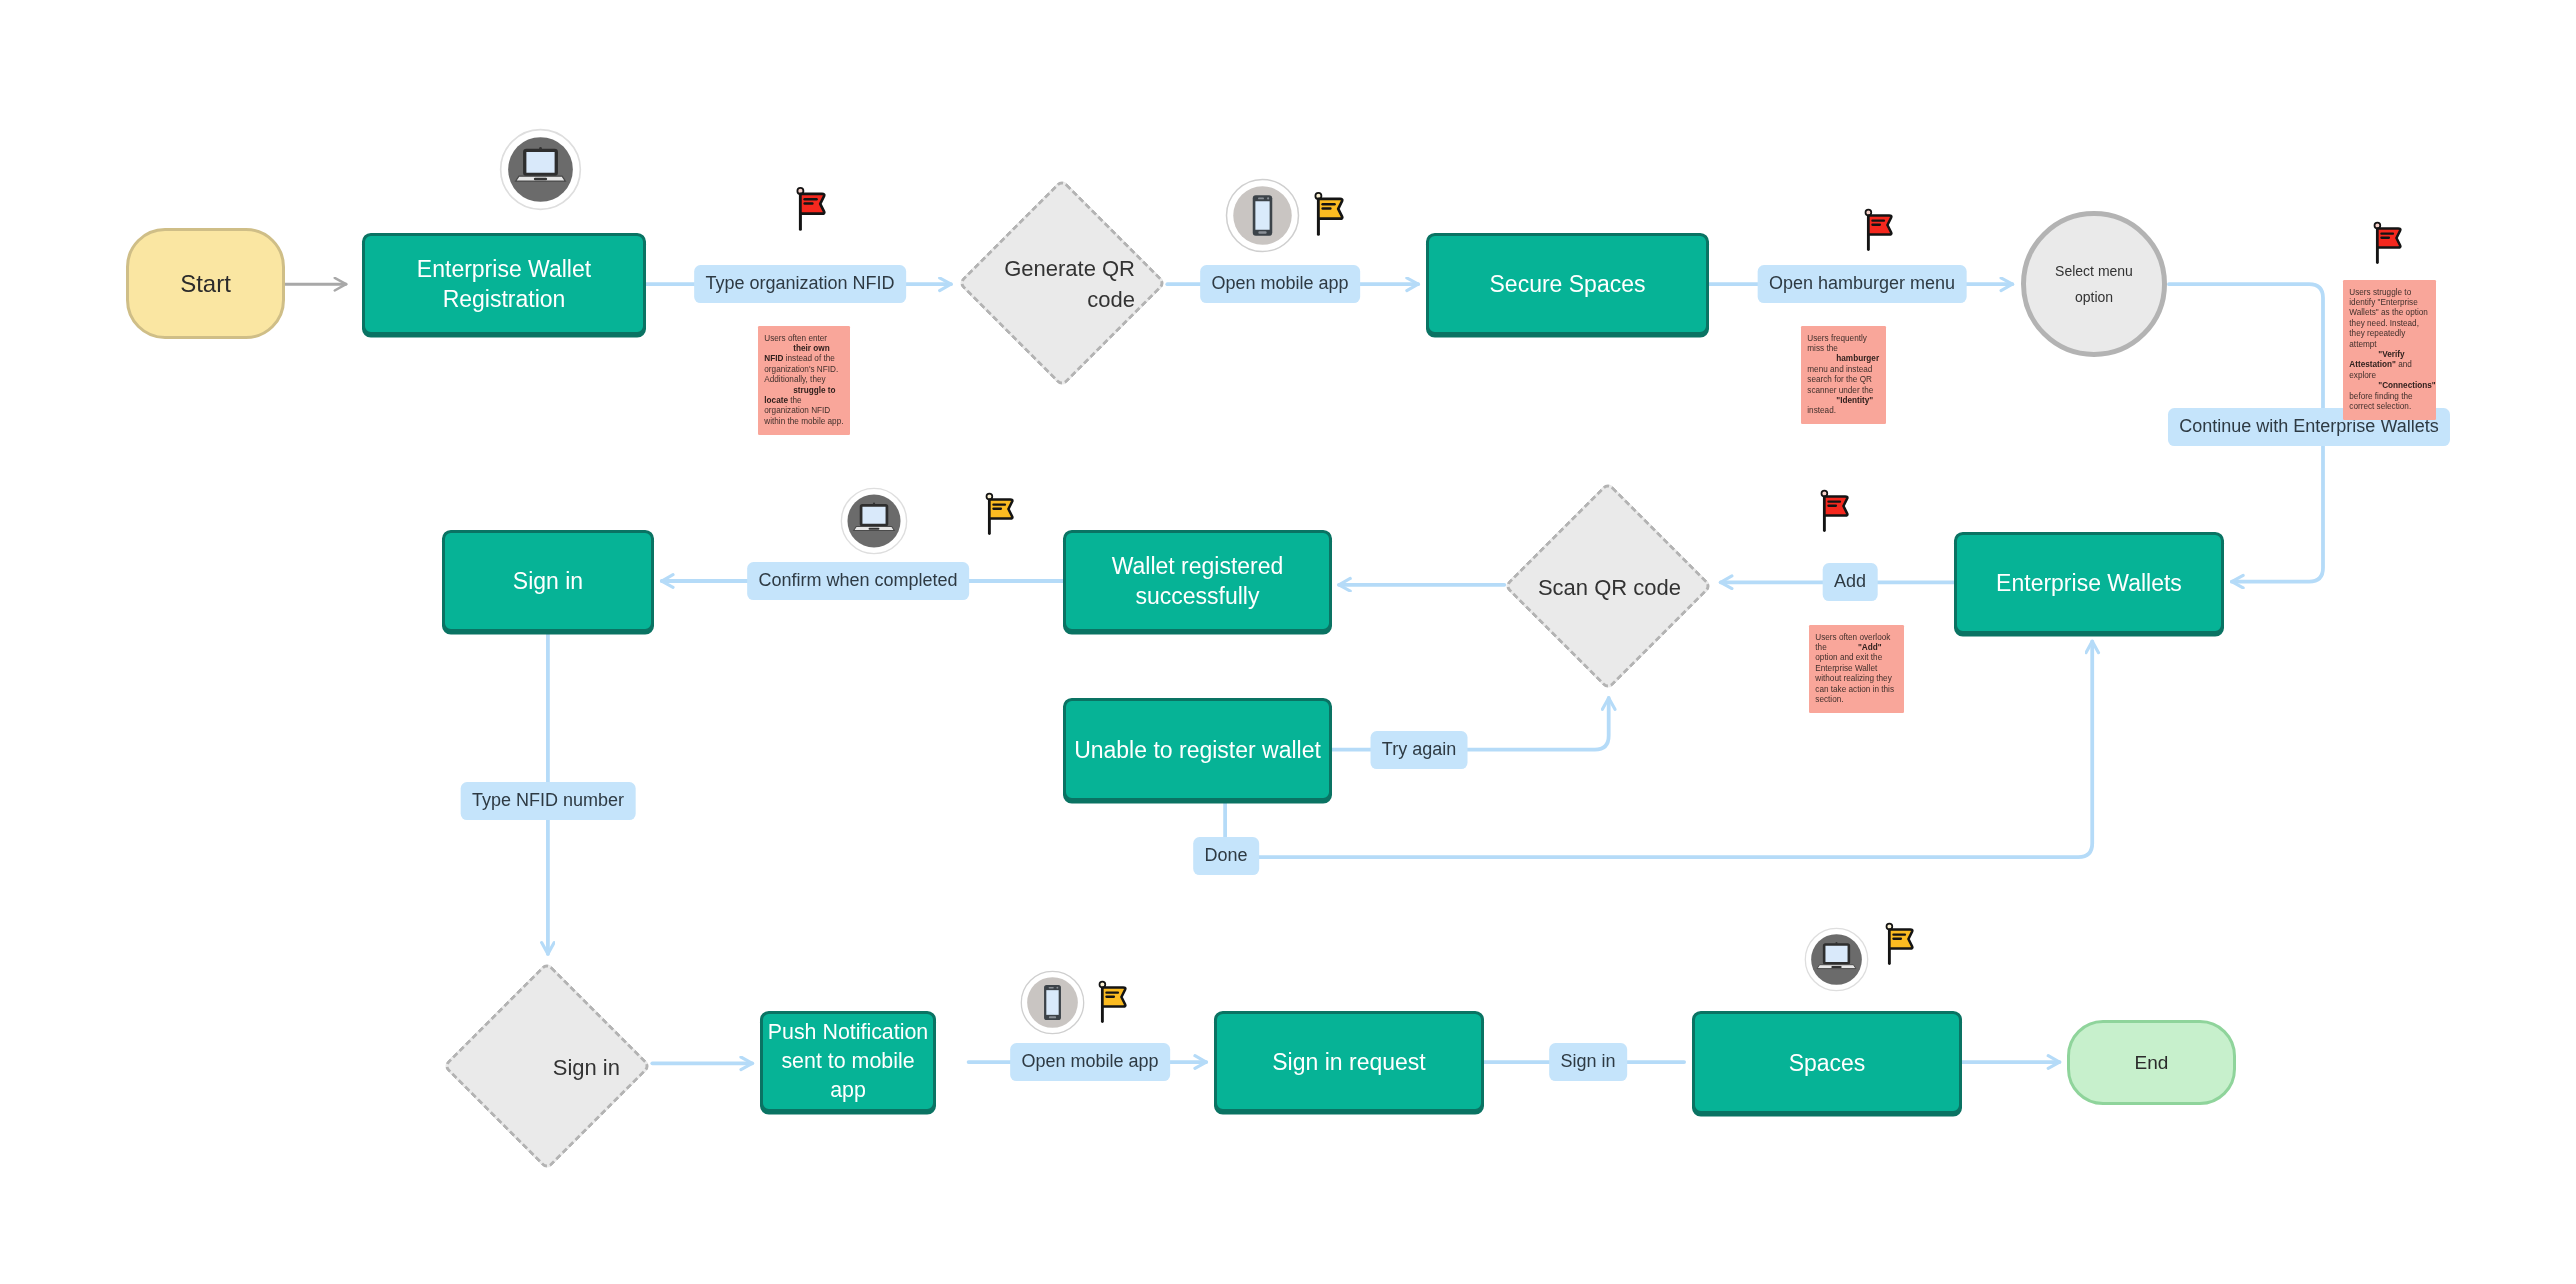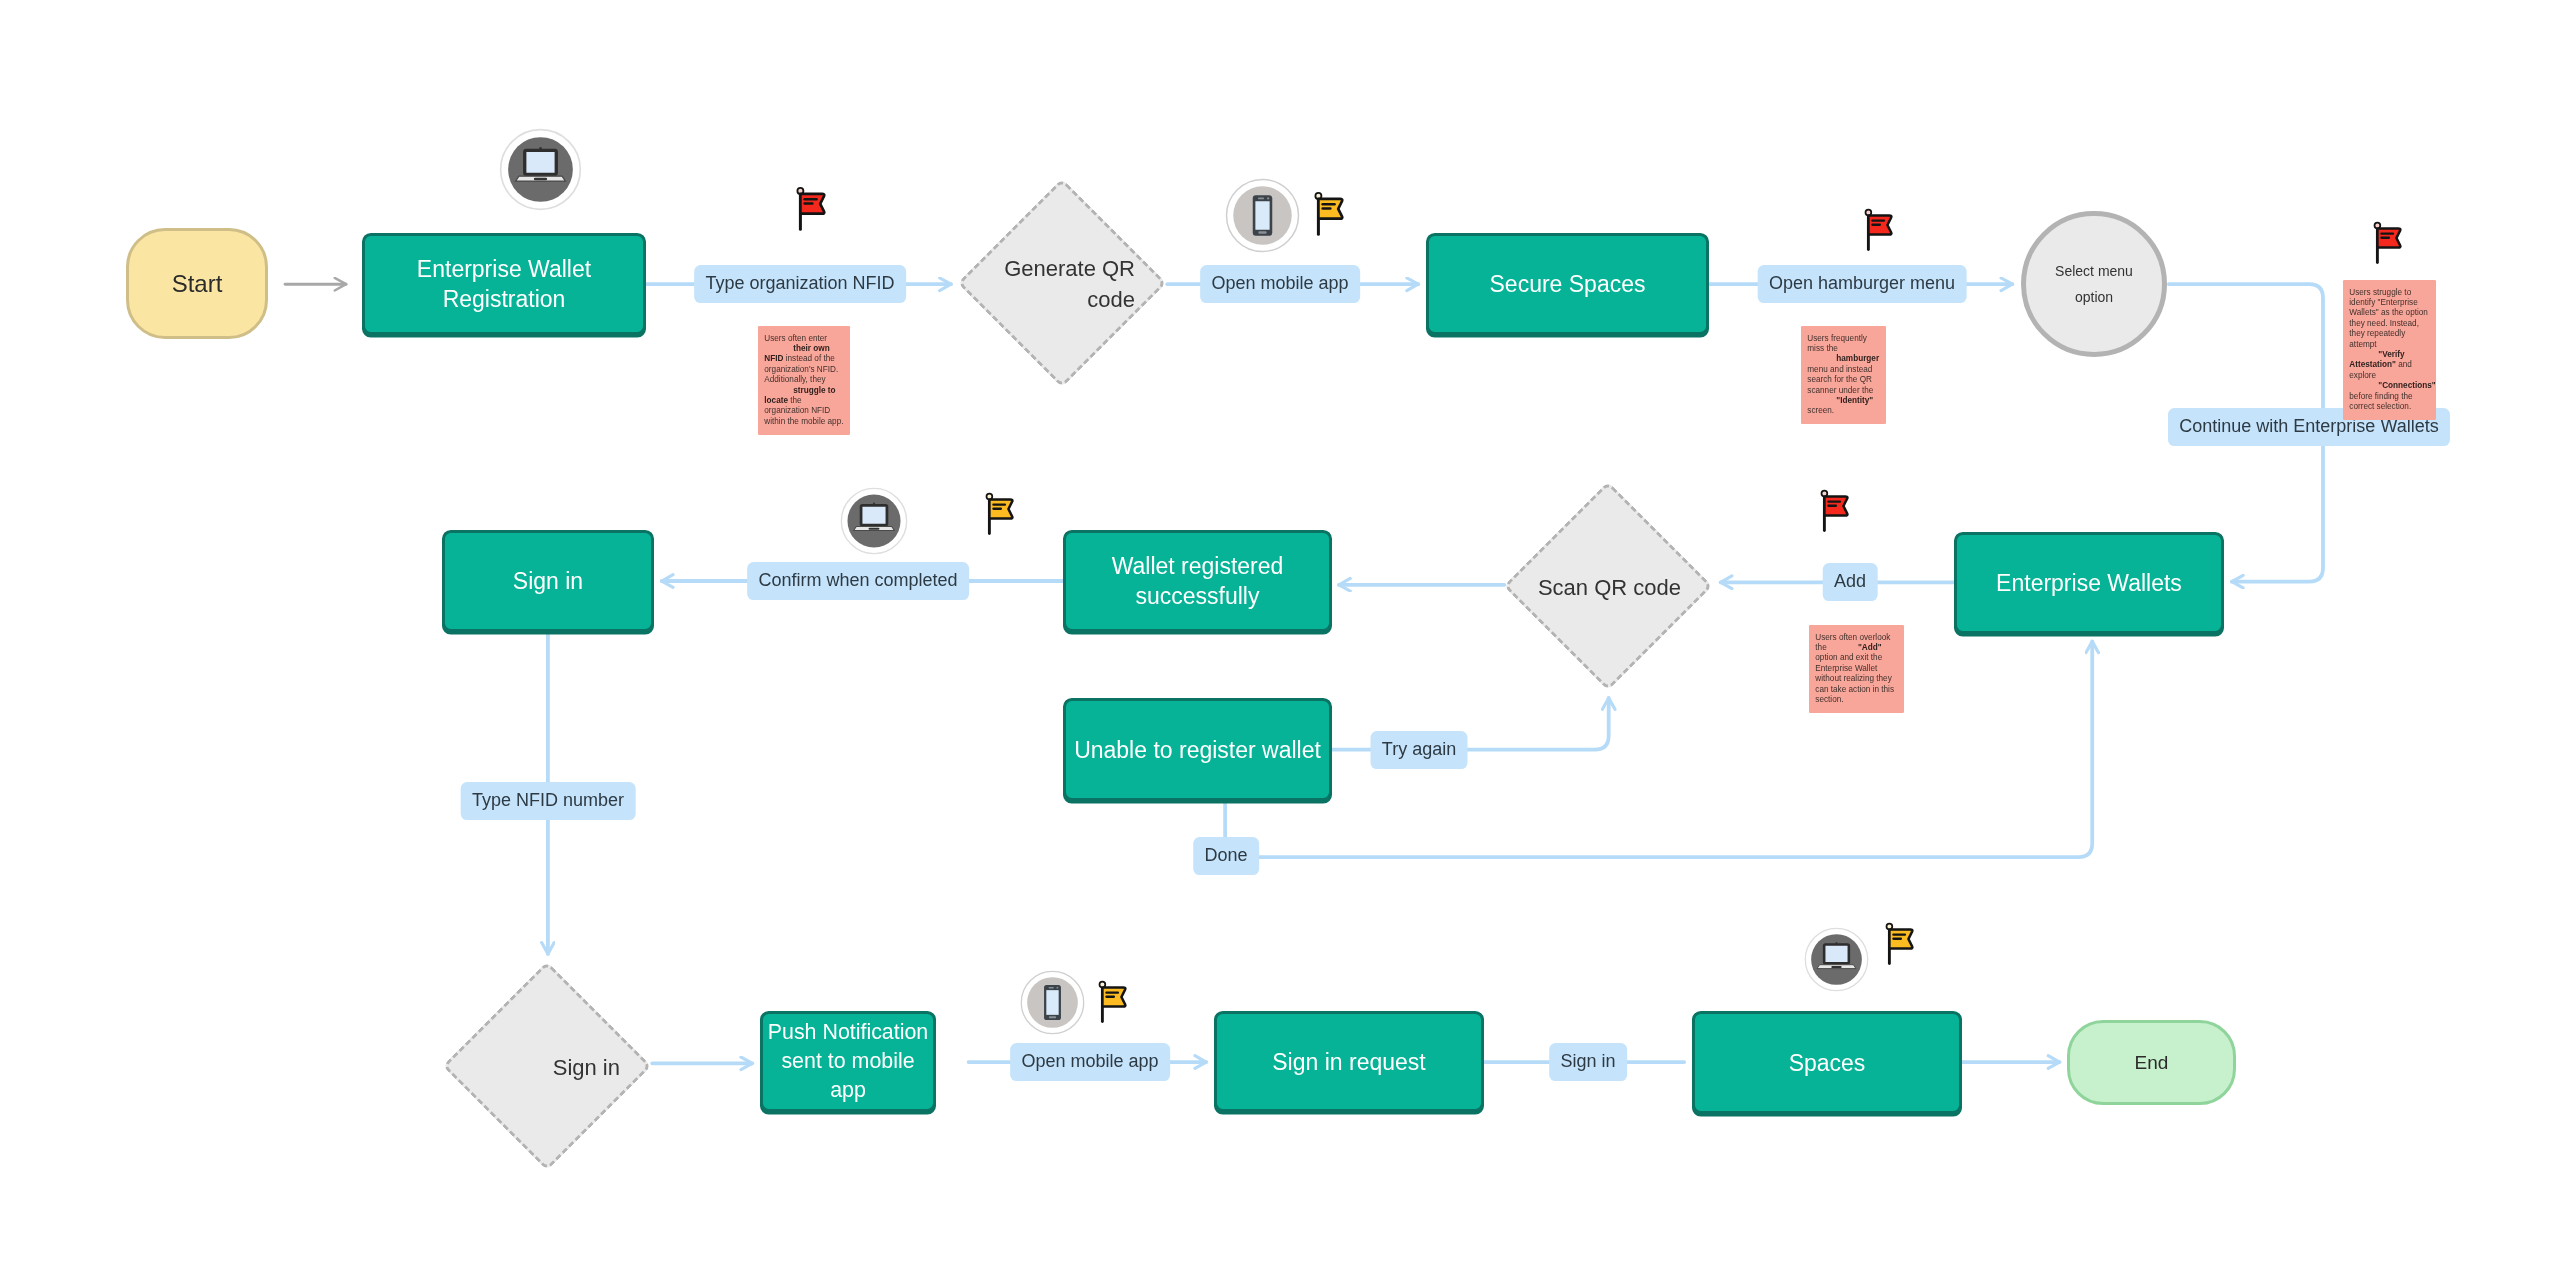--- a/index.html
+++ b/index.html
@@ -76,21 +76,21 @@
     <path class="edge" d="M871 1005 V1517" marker-end="url(#chevB)"></path>
     <path class="edge" d="M1037 1691 H1196" marker-end="url(#chevB)"></path>
     <path class="edge" d="M1540 1689 H1918" marker-end="url(#chevB)"></path>
     <path class="edge" d="M2360 1689 H2678"></path>
     <path class="edge" d="M3120 1689 H3275" marker-end="url(#chevB)"></path>
     <path class="edge" d="M2117 1192 H2536 Q2558 1192 2558 1170 V1110" marker-end="url(#chevB)"></path>
     <path class="edge" d="M1948 1273 V1330"></path>
     <path class="edge" d="M1990 1363 H3305 Q3327 1363 3327 1341 V1020" marker-end="url(#chevB)"></path>
   </svg>
 
-  <div class="node terminal-start" style="left:126px;top:228px;width:142px;height:111px">
+  <div class="node terminal-start" style="left:126px;top:228px;width:159px;height:111px">
     <span class="node-text">Start</span>
   </div>
 
   <div class="node process" style="left:362px;top:233px;width:284px;height:102px">
     <span class="node-text">Enterprise Wallet Registration</span>
   </div>
 
   <div class="diamond" style="left:958px;top:179px">
     <div class="diamond-shape"></div>
     <span class="diamond-label node-text">Generate QR code</span>
@@ -152,21 +152,21 @@
   <div class="elabel" style="left:2309px;top:427px">Continue with Enterprise Wallets</div>
   <div class="elabel" style="left:1850px;top:582px">Add</div>
   <div class="elabel" style="left:858px;top:581px">Confirm when completed</div>
   <div class="elabel" style="left:1419px;top:750px">Try again</div>
   <div class="elabel" style="left:1226px;top:856px">Done</div>
   <div class="elabel" style="left:548px;top:801px">Type NFID number</div>
   <div class="elabel" style="left:1090px;top:1062px">Open mobile app</div>
   <div class="elabel" style="left:1588px;top:1062px">Sign in</div>
 
   <div class="note" style="left:758px;top:326px;width:92px"><span>Users often enter </span><span class="b">their own NFID</span><span> instead of the organization's NFID. Additionally, they </span><span class="b">struggle to locate</span><span> the organization NFID within the mobile app.</span></div>
-  <div class="note" style="left:1801px;top:326px;width:85px"><span>Users frequently miss the </span><span class="b">hamburger</span><span> menu and instead search for the QR scanner under the </span><span class="b">"Identity"</span><span> screen.</span></div>
+  <div class="note" style="left:1801px;top:326px;width:85px"><span>Users frequently miss the </span><span class="b">hamburger</span><span> menu and instead search for the QR scanner under the </span><span class="b">"Identity"</span><span> instead.</span></div>
   <div class="note" style="left:2343px;top:280px;width:93px"><span>Users struggle to identify "Enterprise Wallets" as the option they need. Instead, they repeatedly attempt </span><span class="b">"Verify Attestation"</span><span> and explore </span><span class="b">"Connections"</span><span> before finding the correct selection.</span></div>
   <div class="note" style="left:1809px;top:625px;width:95px"><span>Users often overlook the </span><span class="b">"Add"</span><span> option and exit the Enterprise Wallet without realizing they can take action in this section.</span></div>
 
   <div id="icon-layer">
       <div class="icon" style="left: 499px; top: 128px; width: 83px; height: 83px;">
         <svg viewBox="0 0 100 100">
           <circle cx="50" cy="50" r="48" fill="#FFFFFF" stroke="#DEDEDE" stroke-width="2"></circle>
           <circle cx="50" cy="50" r="39" fill="#6B6B6B"></circle>
           <rect x="31" y="27" width="38" height="29" rx="2" fill="#D9E9FA" stroke="#2E2E2E" stroke-width="4"></rect>
           <path d="M24 58 h52 l4 6 h-60 z" fill="#E6E6E6" stroke="#4A4A4A" stroke-width="1.5"></path>

